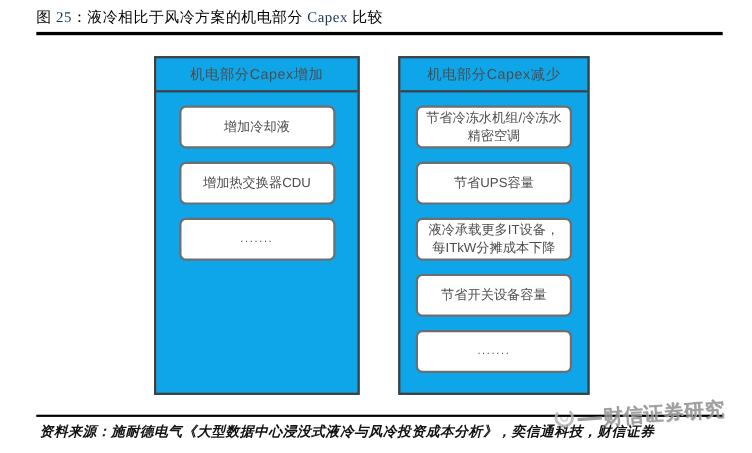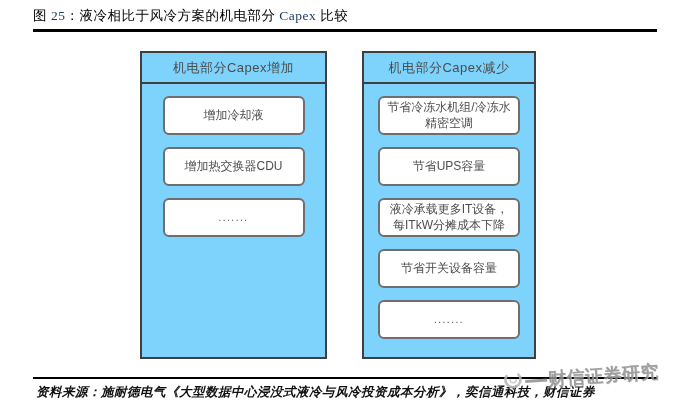--- a/index.html
+++ b/index.html
@@ -15,21 +15,21 @@
   }
   .fig-title .latin { color: #17375e; font-family: "Liberation Serif", serif; }
   .rule-top {
     position: absolute; left: 33px; top: 29px; width: 624px; height: 3px;
     background: #000;
   }
 
   
   .panel {
     position: absolute; top: 51px; height: 308px;
-    border: 2px solid #3f3f3f; background: #7dd3fc;
+    border: 2px solid #3f3f3f; background: #0ea5e9;
     display: flex; flex-direction: column;
   }
   .panel-left  { left: 140px; width: 187px; }
   .panel-right { left: 362px; width: 174px; }
   .panel-header {
     height: 31px; flex: 0 0 31px;
     border-bottom: 2px solid #3f3f3f;
     display: flex; align-items: center; justify-content: center;
     font-size: 13px; color: #4d4d4d; letter-spacing: 0.5px;
   }

